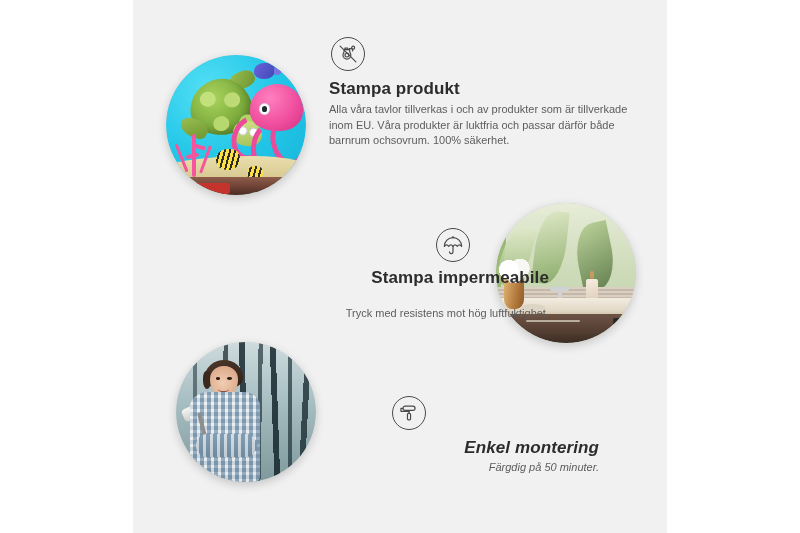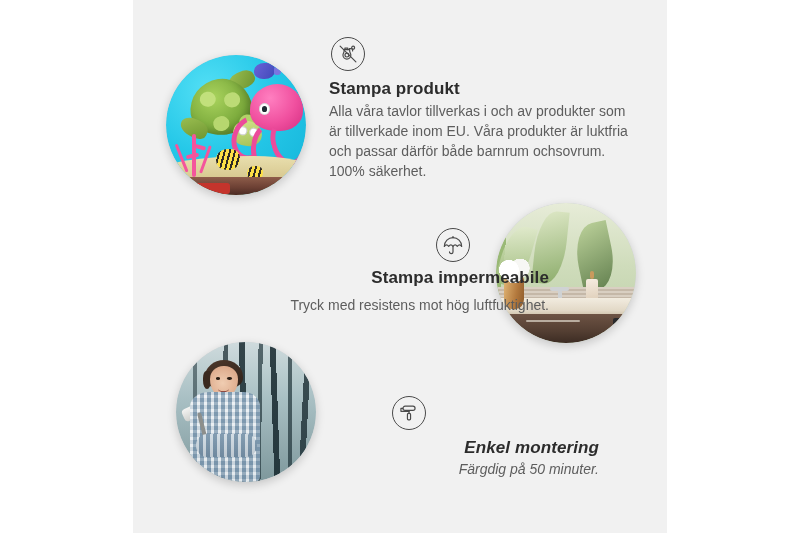--- a/index.html
+++ b/index.html
@@ -303,34 +303,34 @@
   }
   .feature h2 {
     margin: 0;
     font-size: 17px;
     font-weight: 600;
     color: #2c2c2c;
     letter-spacing: .1px;
   }
   .feature p {
     margin: 3px 0 0 0;
-    font-size: 14px;
+    font-size: 11px;
     line-height: 1.42;
     color: #5d5d5d;
   }
 
   
   #feature-odour { left: 196px; top: 37px; width: 300px; text-align: left; }
   #feature-odour .icon-circle { margin: 0 0 8px 2px; }
 
   
   #feature-water { left: 76px; top: 228px; width: 340px; text-align: right; }
   #feature-water .icon-row { display:flex; justify-content:center; margin-bottom:6px; padding-left:148px; }
   #feature-water h2 { font-size:17px; }
-  #feature-water p { margin-top:8px; }
+  #feature-water p { margin-top:18px; }
 
   
   #feature-mount { left: 196px; top: 396px; width: 270px; text-align: right; font-style: italic; }
   #feature-mount .icon-row { display:flex; justify-content:center; margin-bottom:8px; padding-right:110px; }
   #feature-mount p { margin-top:2px; }
 
   svg { display:block; }
 </style>
 </head>
 <body>

